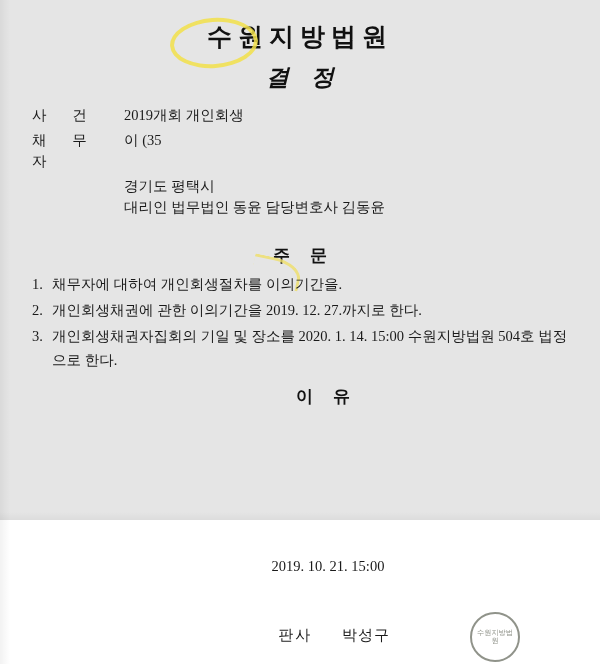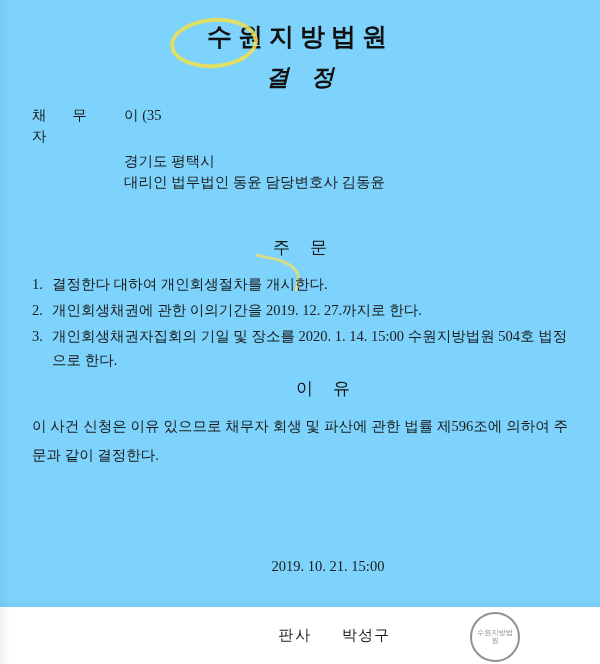--- a/index.html
+++ b/index.html
@@ -11,22 +11,22 @@
     height: 664px;
     background: #ffffff;
     font-family: "Liberation Serif", "DejaVu Serif", serif;
     color: #1a1a1a;
     position: relative;
     overflow: hidden;
   }
   .page {
     position: relative;
     width: 600px;
-    height: 607px;
-    background: #7dd3fc;
+    height: 520px;
+    background: #e5e5e5;
   }
 
   
   .court-title {
     position: absolute;
     top: 20px;
     left: 0;
     width: 600px;
     text-align: center;
     font-size: 25px;
@@ -103,24 +103,25 @@
     line-height: 21px;
   }
 
   
   .section-head {
     position: absolute;
     left: 0;
     width: 600px;
     text-align: center;
     font-size: 17px;
-    font-weight: normal;
+    font-weight: bold;
     letter-spacing: 20px;
     text-indent: 20px;
     color: #111;
+    margin-top: 8px;
   }
   #sec-main { top: 236px; }
   #sec-reason { top: 377px; padding-left: 23px; }
 
   
   .order-list {
     position: absolute;
     top: 272px;
     left: 32px;
     width: 540px;
@@ -221,48 +222,51 @@
 
   <div class="scan-edge-left"></div>
   <div class="scan-edge-bottom"></div>
 
   <div class="court-title">수원지방법원</div>
   <div class="highlight-ellipse"></div>
   <div class="doc-type">결정</div>
 
   <div class="fields">
     <div class="field-row">
+      <div class="field-label">사  건</div>
+      <div class="field-value">2019개회        개인회생</div>
+    </div>
+    <div class="field-row">
       <div class="field-label">채 무 자</div>
       <div class="field-value">이  (35</div>
     </div>
     <div class="sub-line">경기도 평택시</div>
     <div class="sub-line">대리인 법무법인 동윤 담당변호사 김동윤</div>
   </div>
 
   <div class="section-head" id="sec-main">주문</div>
   <div class="highlight-stroke"></div>
 
   <div class="order-list">
     <div class="order-item">
       <div class="order-num">1.</div>
-      <div class="order-text">결정한다 대하여 개인회생절차를 개시한다.</div>
+      <div class="order-text">채무자에 대하여 개인회생절차를 이의기간을.</div>
     </div>
     <div class="order-item">
       <div class="order-num">2.</div>
       <div class="order-text">개인회생채권에 관한 이의기간을 2019. 12. 27.까지로 한다.</div>
     </div>
     <div class="order-item">
       <div class="order-num">3.</div>
       <div class="order-text">개인회생채권자집회의 기일 및 장소를 2020. 1. 14. 15:00 수원지방법원 504호 법정으로 한다.</div>
     </div>
   </div>
 
   <div class="section-head" id="sec-reason">이유</div>
 
-  <div class="reason-para">이 사건 신청은 이유 있으므로 채무자 회생 및 파산에 관한 법률 제596조에 의하여 주문과 같이 결정한다.</div>
 
   <div class="date-line">2019. 10. 21. 15:00</div>
 
   <div class="judge-line">
     <span class="judge-title">판사</span>
     <span class="judge-name">박성구</span>
   </div>
 
   <div class="seal">
     <span>수원지방법원</span>

